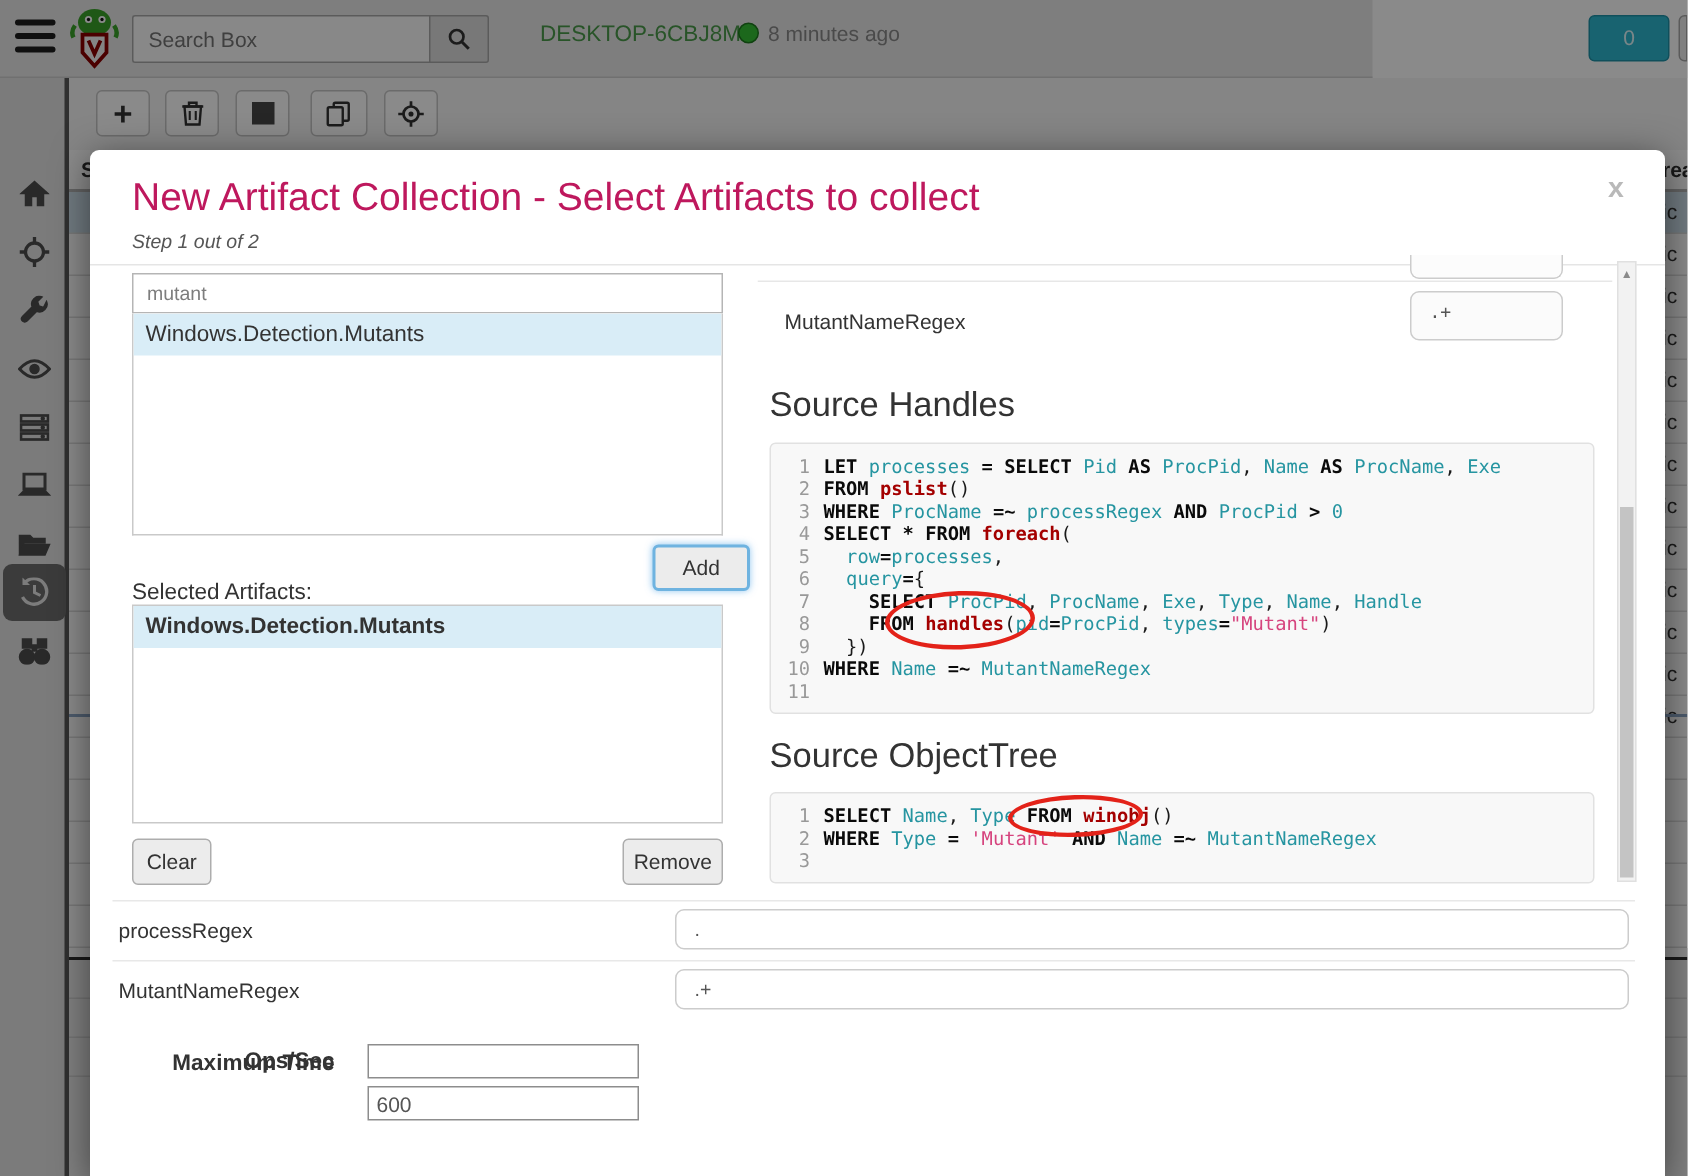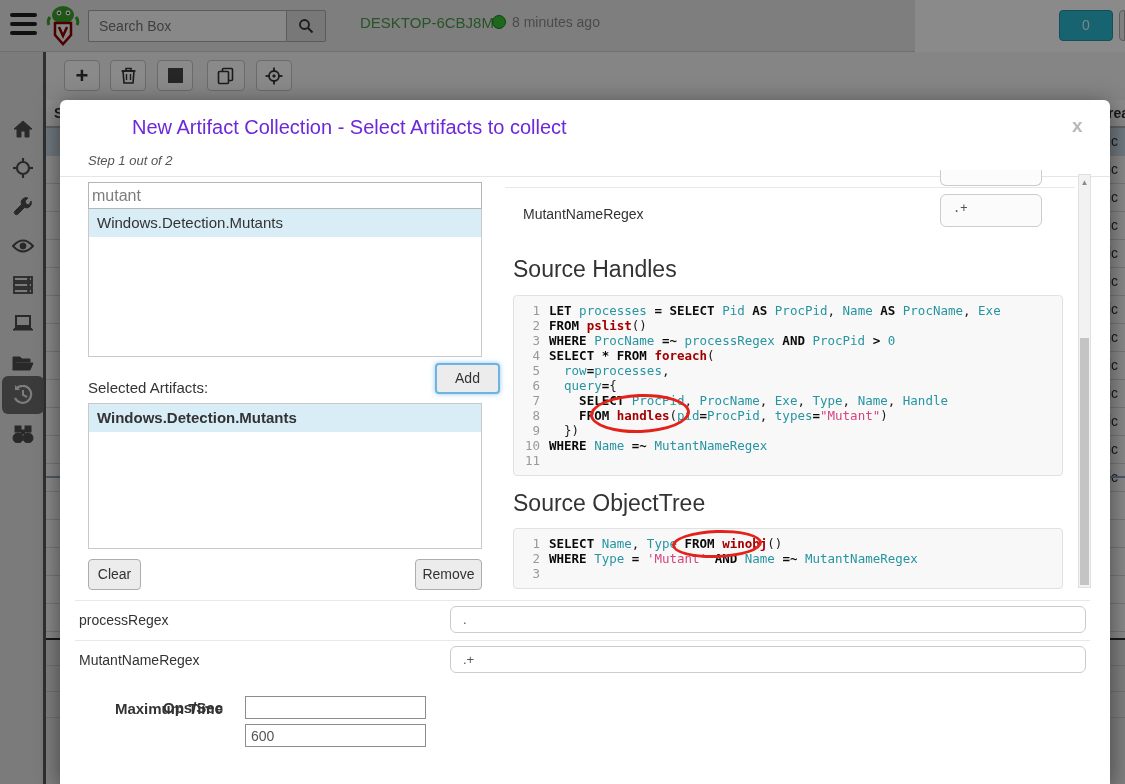--- a/index.html
+++ b/index.html
@@ -55,31 +55,31 @@
 
   
   .overlay { position:absolute; left:0; top:0; width:1125px; height:784px;
     background:rgba(0,0,0,0.46); z-index:5; }
 
   
   .modal { position:absolute; left:60px; top:100px; width:1050px; height:684px; background:#fff;
     border-radius:6px 6px 0 0; box-shadow:0 5px 25px rgba(0,0,0,.5); z-index:10; }
   .modal-close { position:absolute; left:1012px; top:16px; color:#b9b9b9; font-size:19px;
     font-weight:bold; line-height:19px; }
-  .modal-title { position:absolute; left:28px; top:16px; font-size:20px; font-weight:500; color:#6d28d9;margin-left:44px; }
+  .modal-title { position:absolute; left:28px; top:16px; font-size:26px; font-weight:500; color:#be185d; }
   .modal-step { position:absolute; left:28px; top:53px; font-size:13px; font-style:italic; color:#555; }
   .modal-hr { position:absolute; left:0; top:76px; width:1050px; height:1px; background:#e5e5e5; }
 
   .art-search { position:absolute; left:28px; top:82px; width:394px; height:27px; border:1px solid #b5b5b5;
-    background:#fff; color:#7d7d7d; font-size:16px; padding-left:3px; font-family:"Liberation Sans",sans-serif; }
+    background:#fff; color:#7d7d7d; font-size:13px; padding-left:9px; font-family:"Liberation Sans",sans-serif; }
   .art-list { position:absolute; left:28px; top:109px; width:394px; height:148px; background:#fff;
     border:1px solid #c9c9c9; border-top:none; overflow:hidden; }
   .art-item { height:28px; line-height:28px; padding-left:8px; font-size:15px; color:#333;
     background:#d9edf7; }
-  .sel-label { position:absolute; left:28px; top:279px; font-size:15px; color:#333; }
+  .sel-label { position:absolute; left:28px; top:286px; font-size:15px; color:#333; }
   .btn { background:#ececec; border:1px solid #adadad; border-radius:4px; color:#333; font-size:14px;
     text-align:center; }
   .add-btn { position:absolute; left:375px; top:263px; width:65px; height:31px; line-height:27px;
     border:2px solid #6fb3e0; box-shadow:0 0 5px rgba(102,175,233,.7); }
   .sel-list { position:absolute; left:28px; top:303px; width:394px; height:146px; background:#fff;
     border:1px solid #c9c9c9; overflow:hidden; }
   .sel-item { height:28px; line-height:28px; padding-left:8px; font-size:15px; font-weight:bold;
     color:#333; background:#d9edf7; }
   .clear-btn { position:absolute; left:28px; top:459px; width:53px; height:31px; line-height:29px; }
   .remove-btn { position:absolute; left:355px; top:459px; width:67px; height:31px; line-height:29px; }

